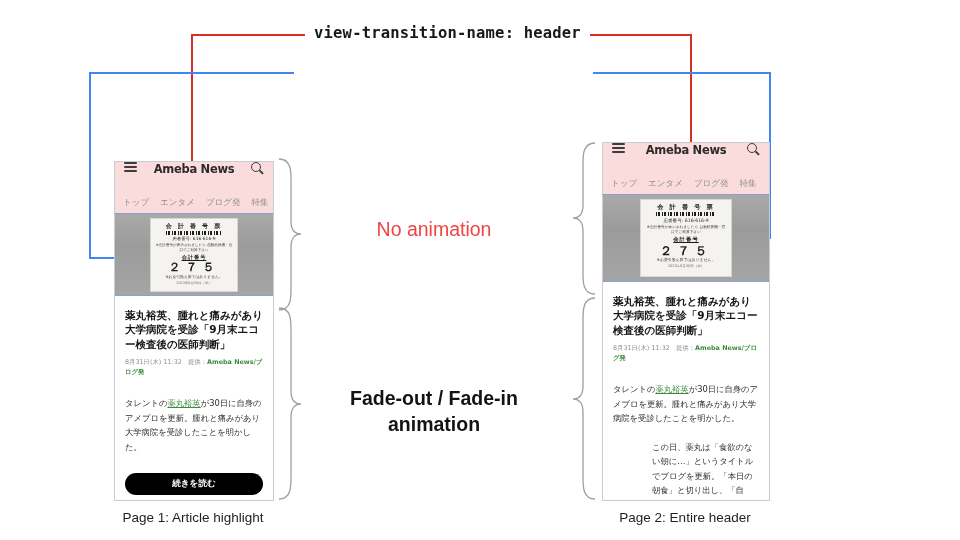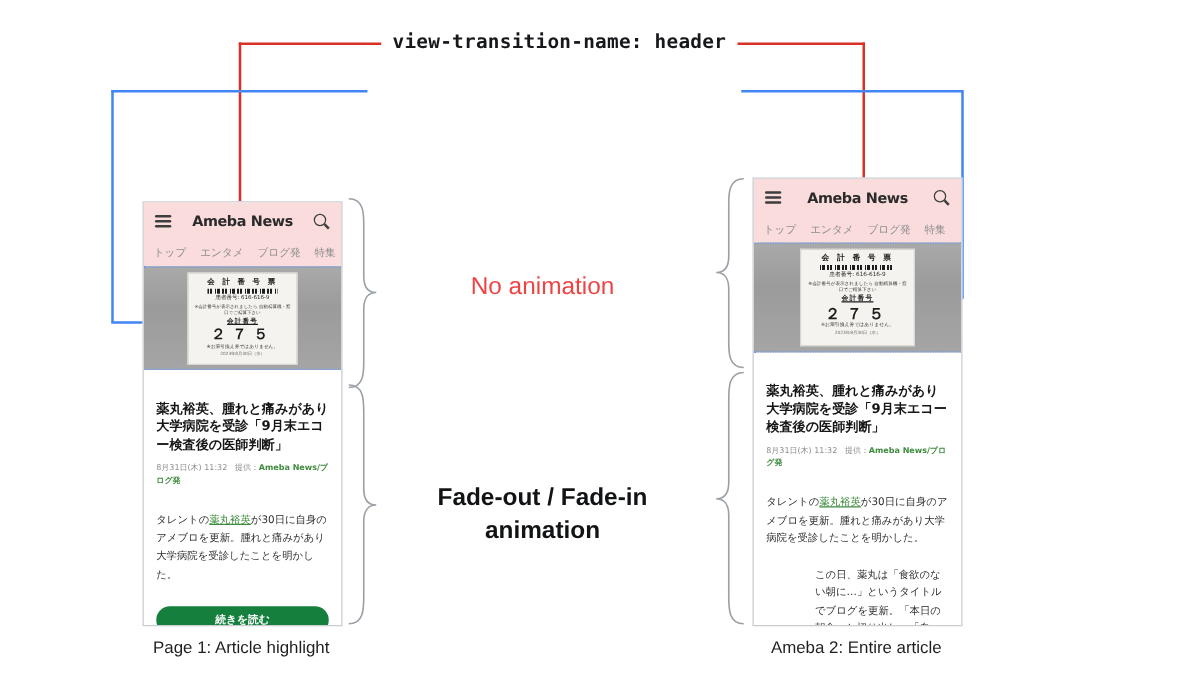--- a/index.html
+++ b/index.html
@@ -29,21 +29,21 @@
   .phone{
     position:absolute;background:#ffffff;
     border:1px solid #c9ccd1;
     overflow:hidden;
   }
   .ph-header{
     background:#fadcdc;width:100%;
     box-sizing:border-box;
   }
   .ph-toprow{
-    display:flex;align-items:center;justify-content:space-between;
+    display:flex;justify-content:space-between;
     padding:0 9px;
   }
   .burger{display:flex;flex-direction:column;justify-content:space-between;}
   .burger i{display:block;background:#3d3d3d;border-radius:1px;}
   .brand{
     font-weight:bold;color:#2b2b2b;letter-spacing:-0.3px;
     font-family:"DejaVu Sans","Liberation Sans",sans-serif;
   }
   .search{position:relative;}
   .search .ring{
@@ -76,37 +76,37 @@
     width:72%;background:repeating-linear-gradient(90deg,#1d1d1d 0 1px,#f4f3ef 1px 2px,#1d1d1d 2px 4px,#f4f3ef 4px 6px);
   }
   .tk-sub{color:#2b2b2b;}
   .tk-note{color:#3a3a3a;line-height:1.3;}
   .tk-label{font-weight:bold;text-decoration:underline;letter-spacing:1px;}
   .tk-num{font-weight:bold;letter-spacing:5px;}
   .tk-foot{color:#3a3a3a;}
   .tk-date{color:#6a6a6a;}
 
   
-  .ph-body{padding:24px 10px 0 10px;box-sizing:border-box;}
+  .ph-body{padding:12px 10px 0 10px;box-sizing:border-box;}
   .ph-title{
     font-weight:bold;color:#161616;line-height:1.38;
     font-family:"DejaVu Sans","Liberation Sans",sans-serif;
   }
   .ph-meta{
     color:#8e8e8e;line-height:1.45;
     font-family:"DejaVu Sans","Liberation Sans",sans-serif;
   }
   .ph-meta b{color:#3d8b3d;}
   .ph-para{
     color:#2e2e2e;line-height:1.75;
     font-family:"DejaVu Sans","Liberation Sans",sans-serif;
   }
   .ph-para a{color:#3d8b3d;text-decoration:underline;}
   .ph-btn{
-    background:#15803d;color:#ffffff;border-radius:999px;
+    background:#000000;color:#ffffff;border-radius:999px;
     display:flex;align-items:center;justify-content:center;
     font-weight:bold;
     font-family:"DejaVu Sans","Liberation Sans",sans-serif;
   }
 
   
   .caption{
     position:absolute;font-size:13.5px;color:#1f1f1f;
     white-space:nowrap;text-align:center;
   }
@@ -246,15 +246,15 @@
         &nbsp;&nbsp;<span>提供：</span><b>Ameba News/ブログ発</b>
       </div>
       <div class="ph-para" style="font-size:8.3px;margin-top:19px;">
         タレントの<a>薬丸裕英</a>が30日に自身のアメブロを更新。腫れと痛みがあり大学病院を受診したことを明かした。
       </div>
       <div class="ph-para" style="font-size:8.3px;margin-top:14px;margin-left:39px;">この日、薬丸は「食欲のない朝に…」というタイトルでブログを更新。「本日の朝食」と切り出し、「自</div>
     </div>
   </div>
 
   <div class="caption" style="left:114px;top:510px;width:158px;">Page 1: Article highlight</div>
-  <div class="caption" style="left:602px;top:510px;width:166px;">Ameba 2: Entire article</div>
+  <div class="caption" style="left:602px;top:510px;width:166px;">Page 2: Entire header</div>
 
 </div>
 
 </body></html>

